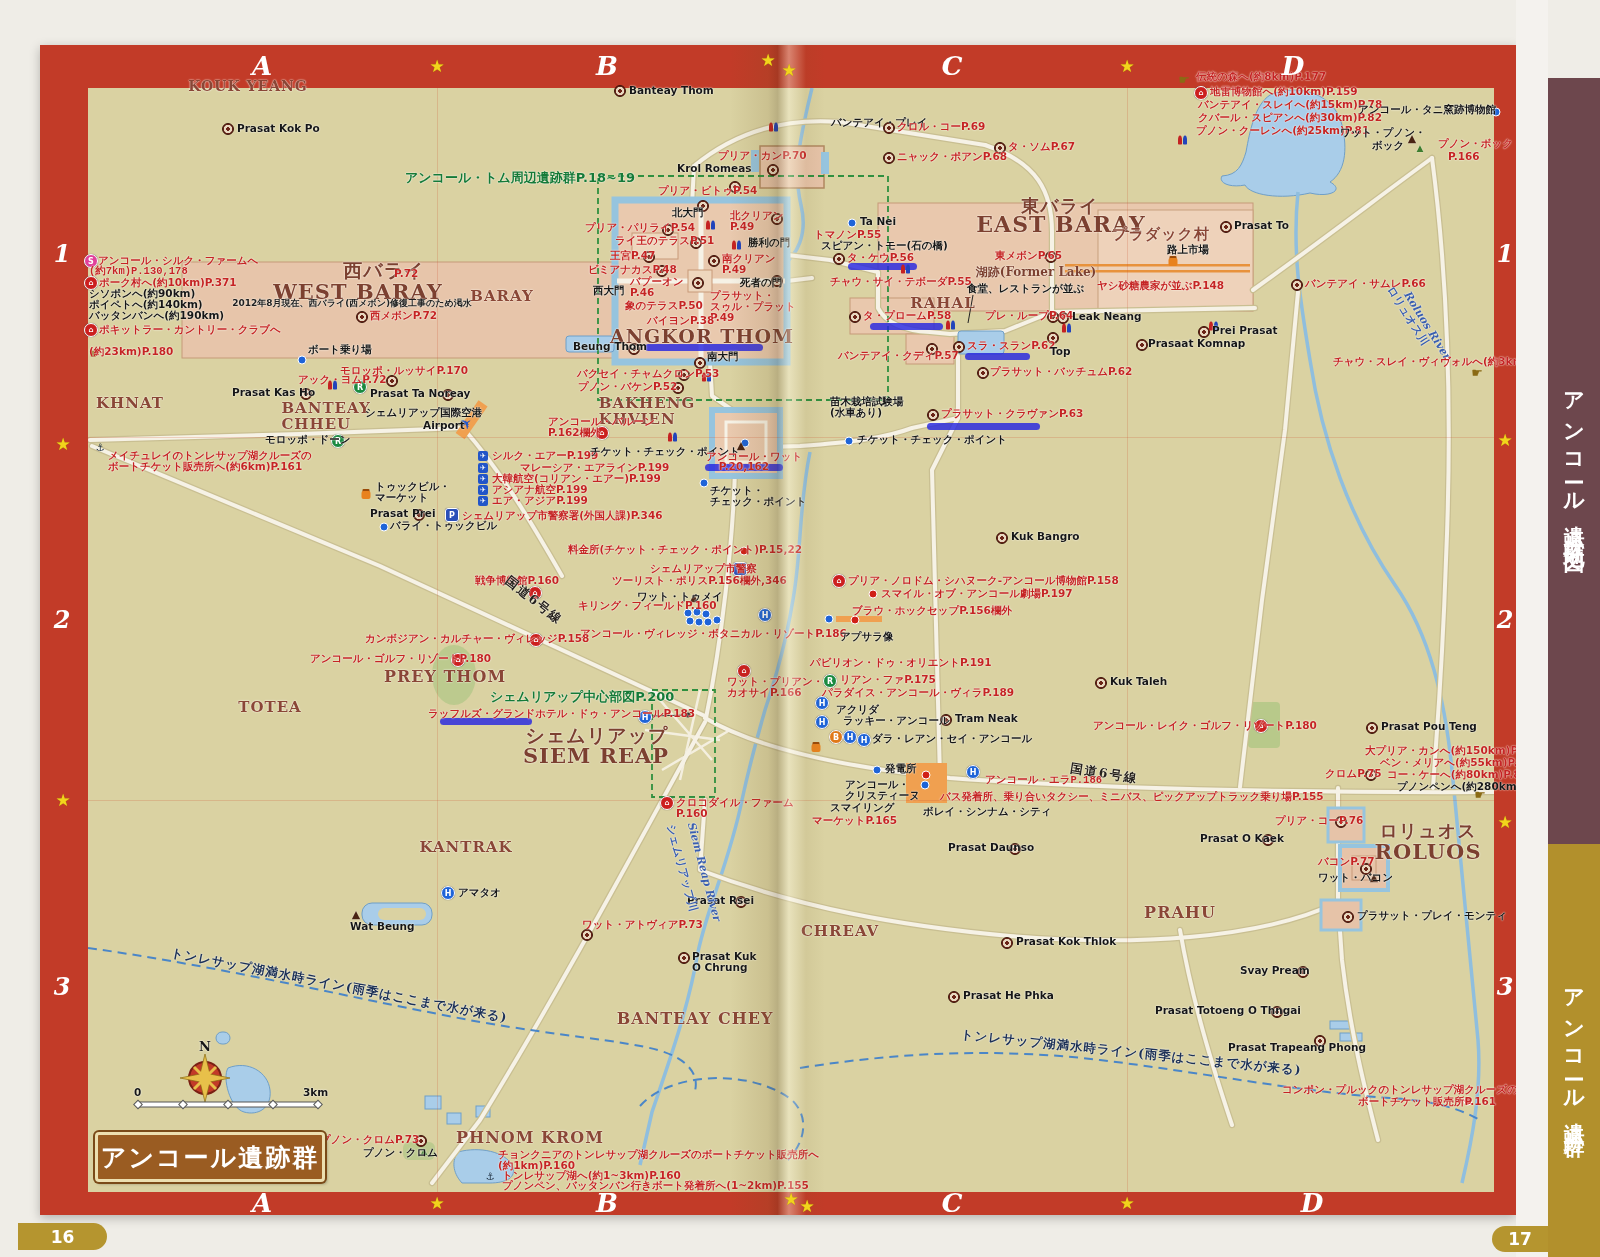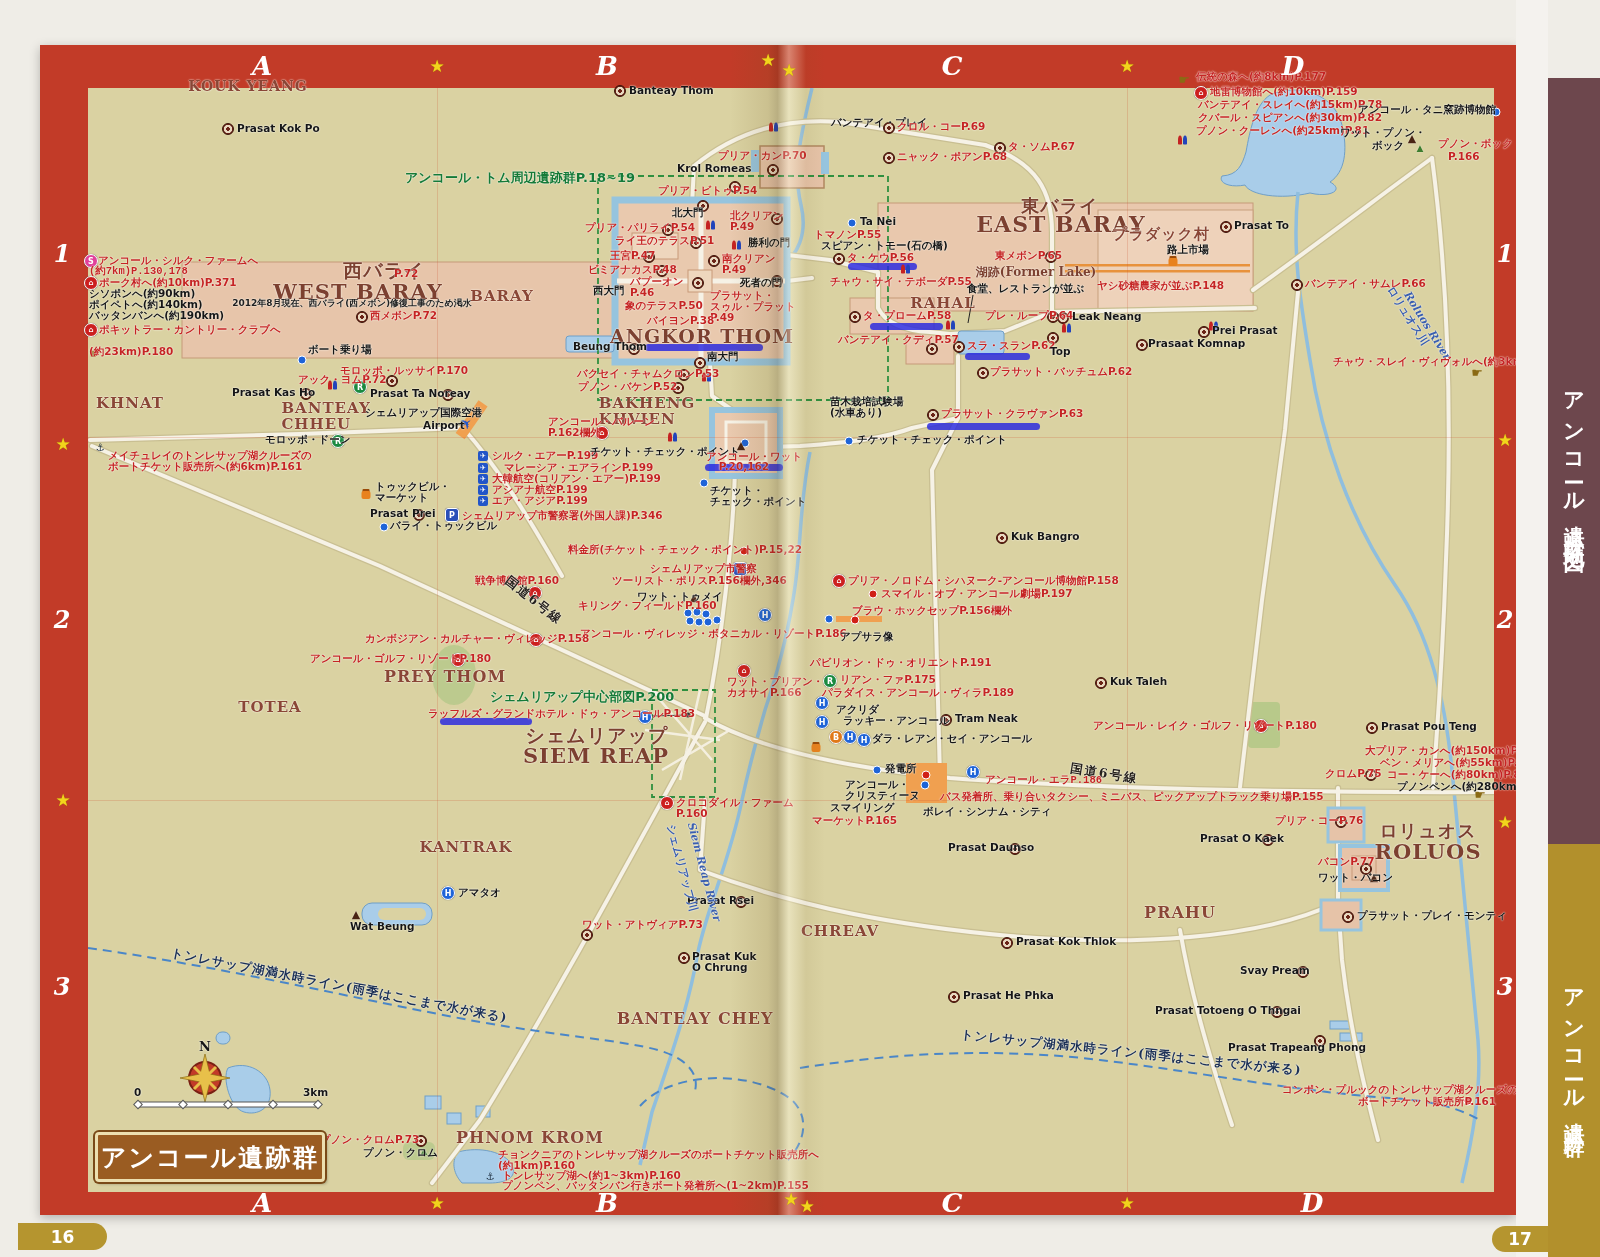--- a/index.html
+++ b/index.html
@@ -445,21 +445,21 @@
       <div class="lb r" style="left: 995px; top: 256px; transform: translateY(-50%);">東メボンP.65</div>
       <div class="lb rg ctr" style="left: 1161px; top: 235px; font-size: 15px; transform: translate(-50%, -50%);">プラダック村</div>
       <div class="lb b" style="left: 1167px; top: 250px; transform: translateY(-50%);">路上市場</div>
       <div class="lb b" style="left: 1234px; top: 226px; transform: translateY(-50%);">Prasat To</div>
       <div class="lb b" style="left: 967px; top: 289px; transform: translateY(-50%);">食堂、レストランが並ぶ</div>
       <div class="lb r" style="left: 1097px; top: 286px; transform: translateY(-50%);">ヤシ砂糖農家が並ぶP.148</div>
       <div class="lb rg ctr" style="left: 943px; top: 304px; font-size: 15px; transform: translate(-50%, -50%);">RAHAL</div>
       <div class="lb r" style="left: 863px; top: 316px; transform: translateY(-50%);">タ・プロームP.58</div>
       <div class="lb r" style="left: 985px; top: 316px; transform: translateY(-50%);">プレ・ループP.64</div>
       <div class="lb b" style="left: 1072px; top: 317px; transform: translateY(-50%);">Leak Neang</div>
-      <div class="lb r" style="left: 838px; top: 340px; transform: translateY(-50%); text-align: center;">バンテアイ・クディP.57</div>
+      <div class="lb r" style="left: 838px; top: 356px; transform: translateY(-50%); text-align: center;">バンテアイ・クディP.57</div>
       <div class="lb r" style="left: 967px; top: 346px; transform: translateY(-50%);">スラ・スランP.62</div>
       <div class="lb b" style="left: 1050px; top: 352px; transform: translateY(-50%);">Top</div>
       <div class="lb r" style="left: 990px; top: 372px; transform: translateY(-50%);">プラサット・バッチュムP.62</div>
       <div class="lb b" style="left: 1212px; top: 331px; transform: translateY(-50%);">Prei Prasat</div>
       <div class="lb b" style="left: 1148px; top: 344px; transform: translateY(-50%);">Prasaat Komnap</div>
       <div class="lb r" style="left: 1305px; top: 284px; transform: translateY(-50%);">バンテアイ・サムレP.66</div>
       <div class="lb blj" style="left: 1374px; top: 316px; transform: translateY(-50%) rotate(58deg);">ロリュオス川</div>
       <div class="lb bl" style="left: 1388px; top: 326px; transform: translateY(-50%) rotate(58deg);">Roluos River</div>
       <div class="lb r" style="left: 1333px; top: 362px; transform: translateY(-50%);">チャウ・スレイ・ヴィヴォルへ(約3km)P.69</div>
       <div class="lb b" style="left: 830px; top: 407px; transform: translateY(-50%);">苗木栽培試験場
@@ -491,21 +491,21 @@
       <div class="lb b" style="left: 365px; top: 413px; transform: translateY(-50%);">シェムリアップ国際空港</div>
       <div class="lb b" style="left: 423px; top: 426px; transform: translateY(-50%);">Airport</div>
       <div class="lb b" style="left: 265px; top: 440px; transform: translateY(-50%);">モロッポ・ドーン</div>
       <div class="lb r" style="left: 108px; top: 461px; transform: translateY(-50%);">メイチュレイのトンレサップ湖クルーズの
 ボートチケット販売所へ(約6km)P.161</div>
       <div class="lb b" style="left: 375px; top: 492px; transform: translateY(-50%);">トゥックビル・
 マーケット</div>
       <div class="lb b" style="left: 370px; top: 514px; transform: translateY(-50%);">Prasat Prei</div>
       <div class="lb b" style="left: 390px; top: 526px; transform: translateY(-50%);">バライ・トゥックビル</div>
       <div class="lb r" style="left: 492px; top: 456px; transform: translateY(-50%);">シルク・エアーP.199</div>
-      <div class="lb r" style="left: 492px; top: 468px; transform: translateY(-50%); padding-left: 12px;">マレーシア・エアラインP.199</div>
+      <div class="lb r" style="left: 508px; top: 468px; transform: translateY(-50%); padding-left: 12px;">マレーシア・エアラインP.199</div>
       <div class="lb r" style="left: 492px; top: 479px; transform: translateY(-50%);">大韓航空(コリアン・エアー)P.199</div>
       <div class="lb r" style="left: 492px; top: 490px; transform: translateY(-50%);">アシアナ航空P.199</div>
       <div class="lb r" style="left: 492px; top: 501px; transform: translateY(-50%);">エア・アジアP.199</div>
       <div class="lb r" style="left: 462px; top: 516px; transform: translateY(-50%);">シェムリアップ市警察署(外国人課)P.346</div>
       <div class="lb rg ctr" style="left: 647px; top: 412px; font-size: 15px; transform: translate(-50%, -50%);">BAKHENG
 KHVIEN</div>
       <div class="lb r" style="left: 577px; top: 374px; transform: translateY(-50%);">バクセイ・チャムクロンP.53</div>
       <div class="lb r" style="left: 578px; top: 387px; transform: translateY(-50%);">プノン・バケンP.52</div>
       <div class="lb r" style="left: 548px; top: 427px; transform: translateY(-50%);">アンコール・バルーン
 P.162欄外</div>

